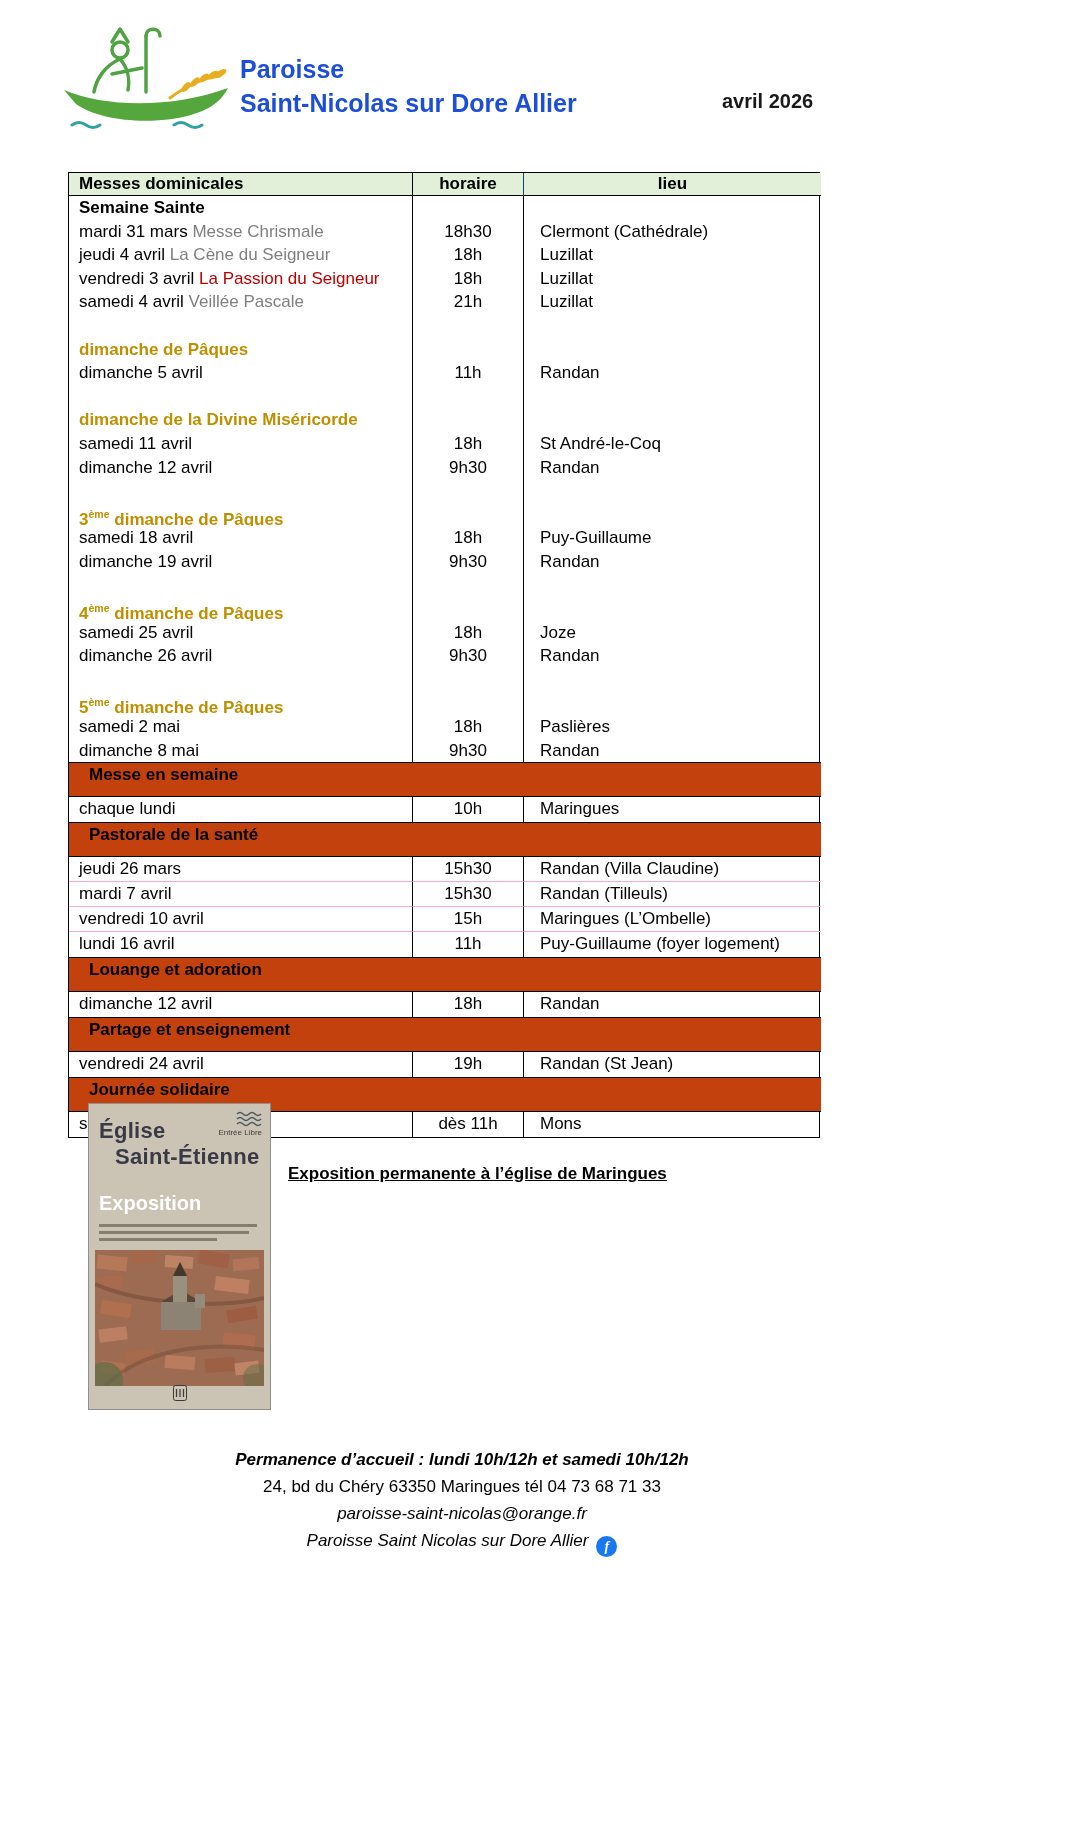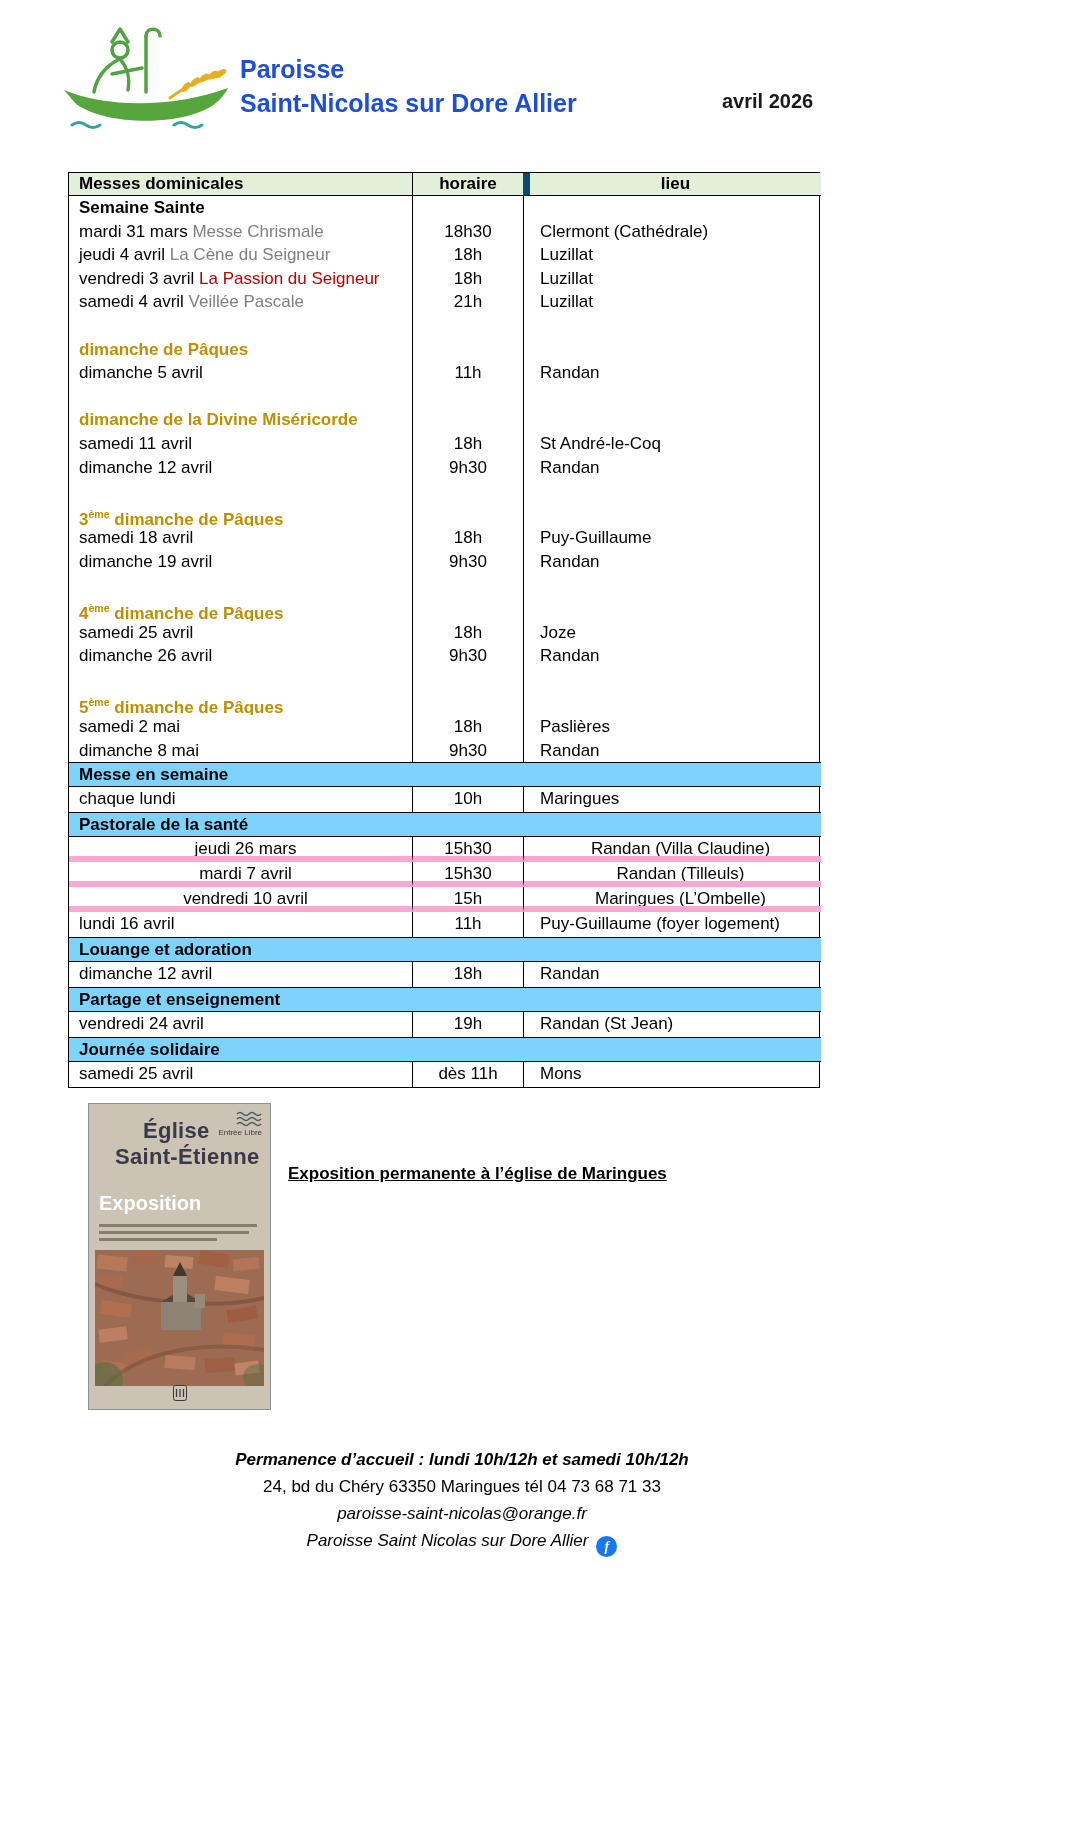--- a/index.html
+++ b/index.html
@@ -25,47 +25,47 @@
   
   .schedule {
     position:absolute; left:68px; top:172px; width:752px;
     display:grid; grid-template-columns:343px 111px 298px;
     border:1px solid #000; font-size:17px; background:#fff;
   }
   .cell { overflow:hidden; white-space:nowrap; }
   .cc1 { padding-left:10px; }
   .cc2 { text-align:center; border-left:1px solid #000; }
   .cc3 { padding-left:16px; border-left:1px solid #000; }
-  .cc3h { text-align:center; border-left:7px solid #0c4a6e; }
+  .cc3h { text-align:center; border-left:1px solid #0c4a6e; }
   .h-colhead {
     height:23px; line-height:21px; background:#E2EFD9;
     border-bottom:1px solid #000; font-weight:700;
   }
   .h-line { height:23.6px; line-height:23.6px; }
   .h-row { height:25px; line-height:24px; }
-  .bb { border-bottom:6px solid #f9a8d4;text-align:center; }
+  .bb { border-bottom:1px solid #f9a8d4; }
   .greenbar {
-    grid-column:1 / -1; height:25px; line-height:23px;
-    background:#7dd3fc; border-top:1px solid #000; border-bottom:1px solid #000;
-    font-weight:700; padding-left:10px; font-size:17px; white-space:nowrap;
+    grid-column:1 / -1; height:35px; line-height:23px;
+    background:#c2410c; border-top:1px solid #000; border-bottom:1px solid #000;
+    font-weight:700; padding-left:20px; font-size:17px; white-space:nowrap;
   }
   .b { font-weight:700; }
   .gold { color:#BF8F00; font-weight:700; }
   .muted { color:#7F7F7F; }
   .red { color:#C00000; }
   sup { font-size:0.62em; vertical-align:super; }
 
   
   .poster {
     position:absolute; left:88px; top:1103px; width:183px; height:307px;
     background:#cbc3b3; border:1px solid #8f8f8f;
   }
   .poster .waves { position:absolute; top:7px; right:8px; }
   .poster .entree { position:absolute; top:24px; right:8px; font-size:8px; color:#3d3d3d; }
-  .poster .ptitle1 { position:absolute; top:14px; left:10px; font-size:22px; font-weight:800; color:#3a3a47; letter-spacing:0.3px;margin-left:44px; }
+  .poster .ptitle1 { position:absolute; top:14px; left:10px; font-size:22px; font-weight:800; color:#3a3a47; letter-spacing:0.3px; }
   .poster .ptitle2 { position:absolute; top:40px; left:10px; font-size:22px; font-weight:800; color:#3a3a47; letter-spacing:0.3px;margin-left:16px; }
   .poster .psub { position:absolute; top:88px; left:10px; font-size:20px; font-weight:700; color:#ffffff; }
   .poster .ppara { position:absolute; top:120px; left:10px; }
   .poster .ppara div { height:3px; background:#857e6f; margin-bottom:4px; }
   .poster .pphoto { position:absolute; left:6px; top:146px; width:169px; height:136px; }
   .poster .plogo { position:absolute; bottom:4px; left:50%; transform:translateX(-50%); }
 
   .expo-caption {
     position:absolute; left:288px; top:1164px;
     font-size:17px; font-weight:700; text-decoration:underline; color:#000;

